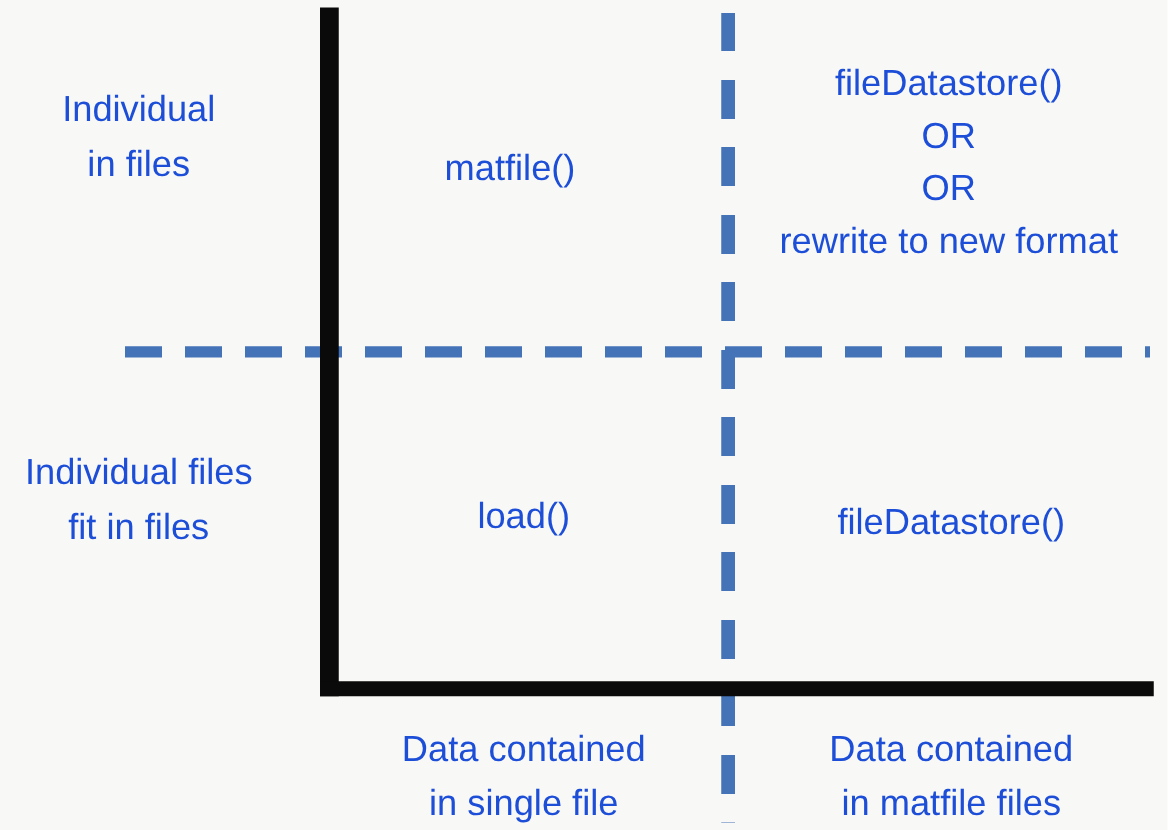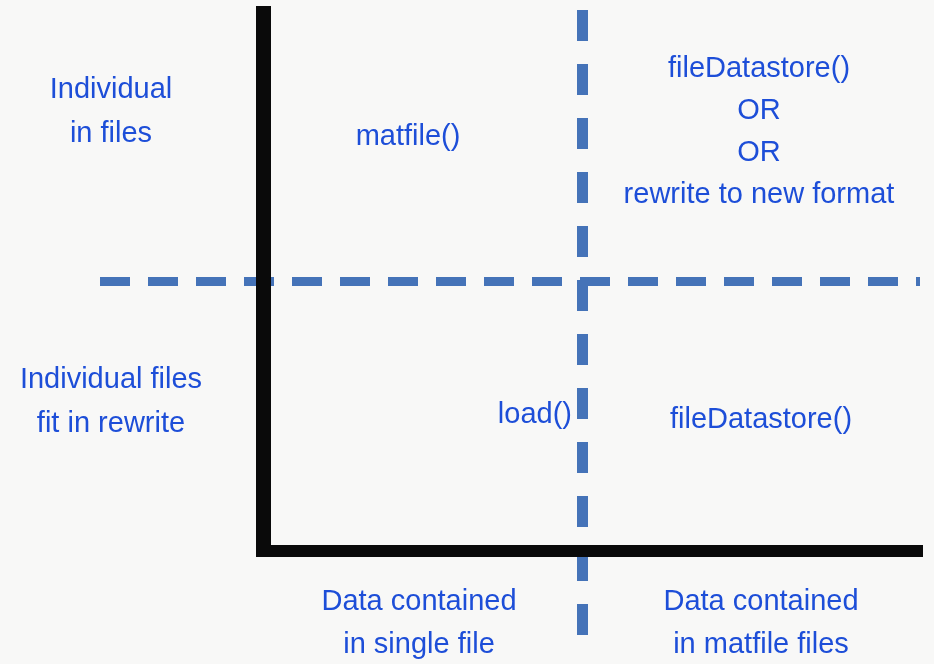--- a/index.html
+++ b/index.html
@@ -59,21 +59,21 @@
     top: 545px;
     width: 667px;
     height: 12px;
     background: #0a0a0a;
   }
   
   .row-label-top    { left: 0px;   top: 66px;  width: 222px; }
   .quad-top-left    { left: 271px; top: 113px; width: 274px; }
   .quad-top-right   { left: 584px; top: 46px;  width: 350px; line-height: 42px; }
   .row-label-bottom { left: 0px;   top: 356px; width: 222px; }
-  .quad-bottom-left { left: 266px; top: 391px; width: 306px; text-align: right; }
+  .quad-bottom-left { left: 266px; top: 391px; width: 306px; }
   .quad-bottom-right{ left: 588px; top: 396px; width: 346px; }
   .x-label-left     { left: 266px; top: 579px; width: 306px; line-height: 43px; }
   .x-label-right    { left: 588px; top: 579px; width: 346px; line-height: 43px; }
 </style>
 </head>
 <body>
 
 <div id="diagram">
 
   <div class="dash-h"></div>
@@ -82,21 +82,21 @@
   <div class="axis-v"></div>
   <div class="axis-h"></div>
 
   <div class="txt row-label-top">
     <div>Individual</div>
     <div>in files</div>
   </div>
 
   <div class="txt row-label-bottom">
     <div>Individual files</div>
-    <div>fit in rewrite</div>
+    <div>fit in files</div>
   </div>
 
   <div class="txt quad-top-left">matfile()</div>
 
   <div class="txt quad-top-right">
     <div>fileDatastore()</div>
     <div>OR</div>
     <div>OR</div>
     <div>rewrite to new format</div>
   </div>

